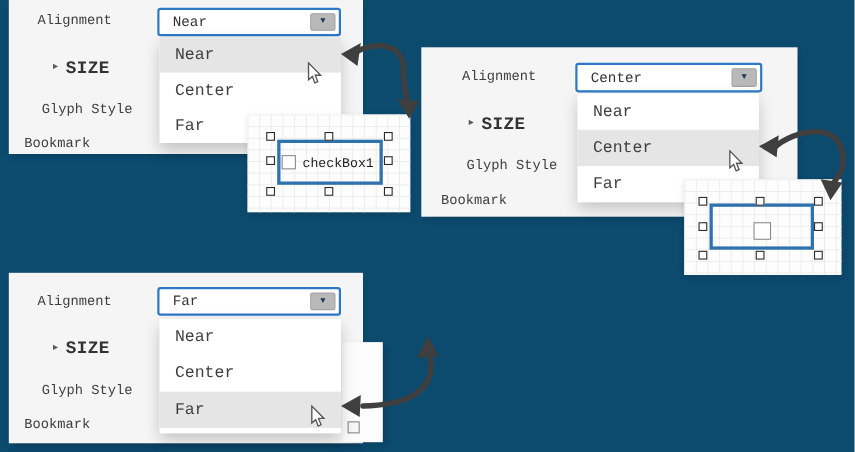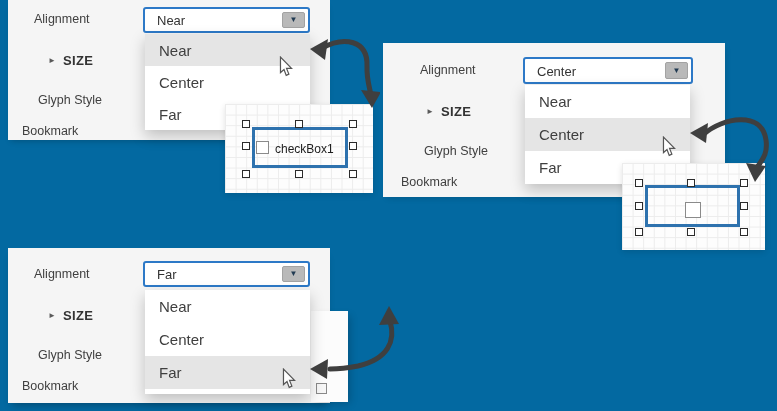--- a/index.html
+++ b/index.html
@@ -1,28 +1,28 @@
 <!DOCTYPE html>
 <html><head>
 <meta charset="utf-8">
 <style>
   * { margin:0; padding:0; box-sizing:border-box; }
   html,body { background:#fff; }
-  .stage { position:relative; width:777px; height:411px; background:#0369a1; overflow:hidden;
-           font-family:Liberation Sans, sans-serif; }
+  .stage { position:relative; width:777px; height:411px; background:#0c4a6e; overflow:hidden;
+           font-family:Liberation Mono, monospace; }
 
   .panel { position:absolute; background:#f5f5f5; z-index:1; }
   .p1 { left:8px; top:0; width:322px; height:140px; box-shadow:0 4px 6px -3px rgba(0,0,0,.22); }
   .p2 { left:383px; top:43px; width:342px; height:154px; box-shadow:2px 3px 6px -2px rgba(0,0,0,.15); }
   .p3 { left:8px; top:248px; width:322px; height:155px; box-shadow:0 6px 8px -4px rgba(0,0,0,.3); }
 
   .plabel { position:absolute; font-size:12.5px; color:#404040; white-space:nowrap; }
   .sizerow { position:absolute; display:flex; align-items:center; gap:7px; cursor:default; }
   .expander { font-size:8px; color:#5a5a5a; line-height:1; }
-  .sizetext { font-size:13px; font-weight:bold; letter-spacing:.4px; color:#333; }
+  .sizetext { font-size:16px; font-weight:bold; letter-spacing:.4px; color:#333; }
 
   .combo { position:absolute; background:#fff; border:2px solid #2d79c7; border-radius:3px; z-index:5; }
   .combo .val { position:absolute; left:12px; top:50%; transform:translateY(-50%); font-size:13px; color:#333; }
   .combo .btn { position:absolute; right:3px; top:3px; bottom:3px; width:23px; background:#b9b9b9;
                 border:1px solid #a3a3a3; border-radius:2px; display:flex; align-items:center; justify-content:center; }
   .tri { font-size:8px; color:#203a52; line-height:1; }
 
   .list { position:absolute; background:#fff; box-shadow:0 6px 14px rgba(0,0,0,.22); }
   .l1 { left:145px; top:34px; width:165px; height:96px; z-index:10; }
   .l2 { left:525px; top:85px; width:165px; height:99px; z-index:10; }

